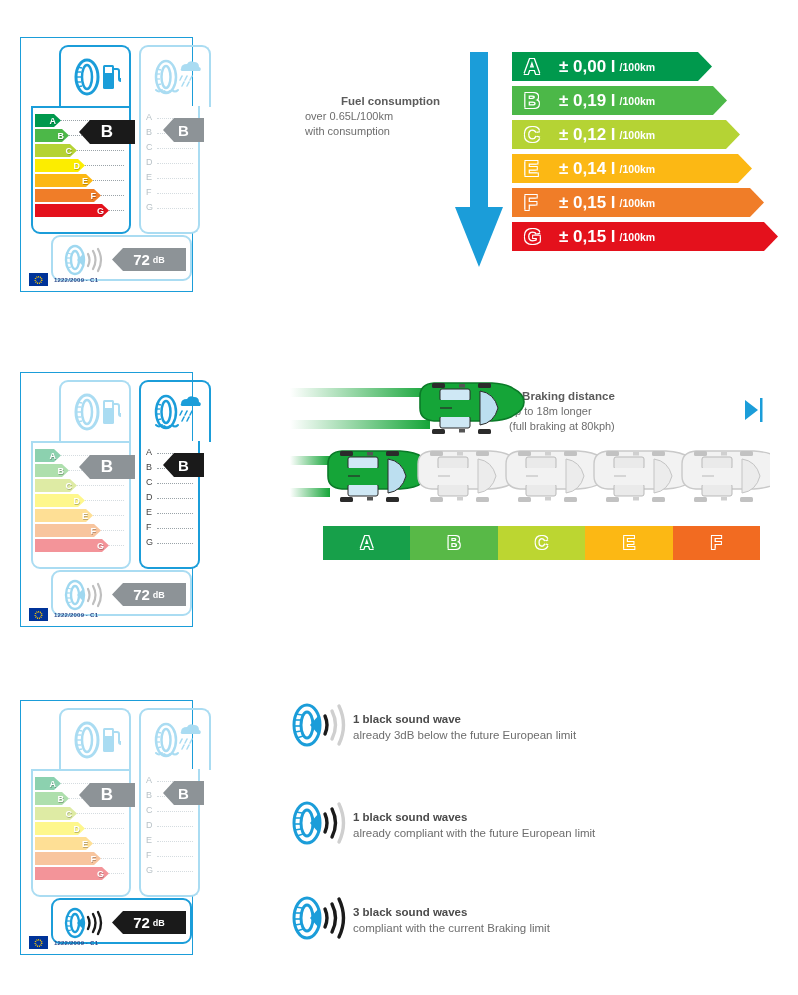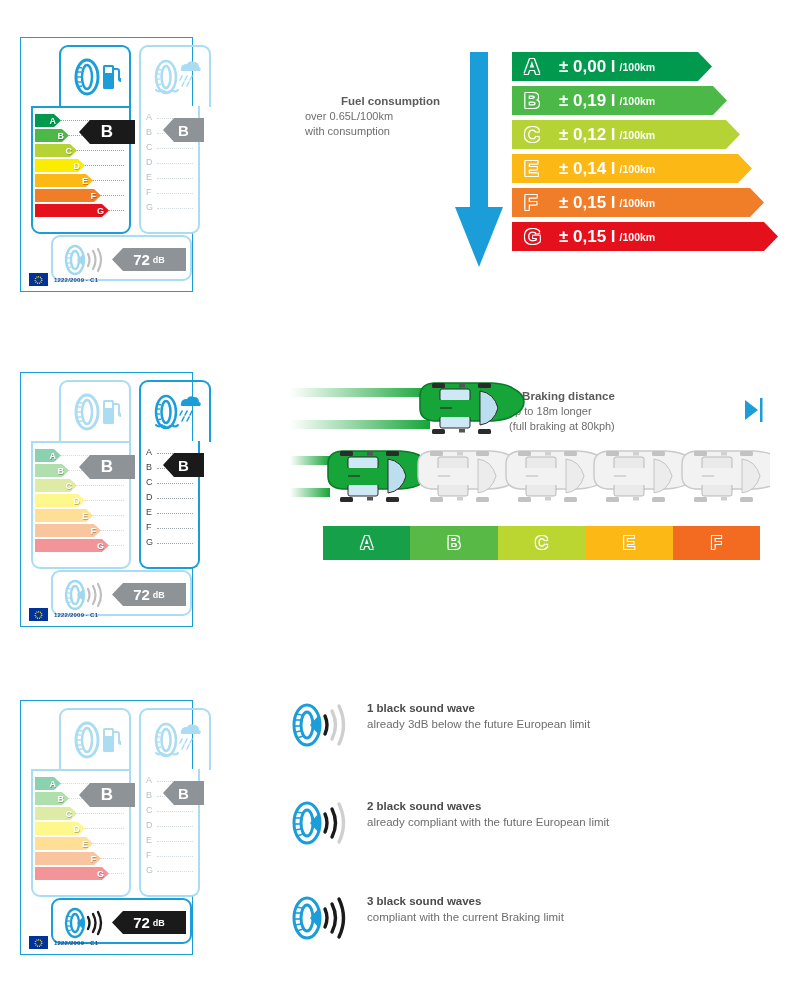--- a/index.html
+++ b/index.html
@@ -147,21 +147,21 @@
   .play-icon { position: absolute; left: 745px; top: 398px; }
   .cars-area { position: absolute; left: 290px; top: 382px; }
   .grade-strip { position: absolute; left: 323px; top: 526px; display: flex; width: 437px; height: 34px; }
   .gs-cell {
     flex: 1; display: flex; align-items: center; justify-content: center;
     font-size: 18px; font-weight: bold; color: #fff;
     text-shadow: -1px -1px 0 #fff, 1px -1px 0 #fff, -1px 1px 0 #fff, 1px 1px 0 #fff;
   }
 
   
-  .noise-item { position: absolute; left: 287px; display: flex; align-items: flex-start; gap: 14px; }
+  .noise-item { position: absolute; left: 287px; display: flex; align-items: center; }
   .ni-title { font-size: 11.5px; font-weight: bold; color: #4b4b4b; line-height: 16px; }
   .ni-sub { font-size: 11.5px; color: #6d6d6d; line-height: 16px; }
 </style>
 </head>
 <body>
 
 <div class="label-card" style="left:20px; top:37px;">
   <div class="card-inner">
     <div class="picto-row">
       <div class="picto-box fuel">
@@ -882,21 +882,21 @@
             <line x1="8" y1="26" x2="14" y2="26"></line>
             <line x1="8" y1="32" x2="14" y2="31"></line>
             <line x1="10" y1="38" x2="16" y2="36"></line>
           </g>
           <path d="M32 15 l-9 10 l9 10 z" fill="#1b9dd9"></path>
           <path d="M38 16 q4 9 0 18" fill="none" stroke="#1a1a1a" stroke-width="3.4" stroke-linecap="round"></path>
           <path d="M45 11 q7 14 0 28" fill="none" stroke="#1a1a1a" stroke-width="3.4" stroke-linecap="round"></path>
           <path d="M52 6 q9 19 0 38" fill="none" stroke="#cfcfcf" stroke-width="3.4" stroke-linecap="round"></path>
         </svg></div>
       <div>
-        <div class="ni-title">2 black sound waves</div>
+        <div class="ni-title">1 black sound waves</div>
         <div class="ni-sub">already compliant with the future European limit</div>
       </div>
     </div>
     <div class="noise-item" style="top: 893px;">
       <div><svg width="66" height="50" viewBox="0 0 66 50">
           <g fill="none" stroke="#1b9dd9" stroke-width="3">
             <ellipse cx="20" cy="25" rx="13" ry="20"></ellipse>
             <ellipse cx="20" cy="25" rx="6" ry="13"></ellipse>
           </g>
           <g stroke="#1b9dd9" stroke-width="1.6">

